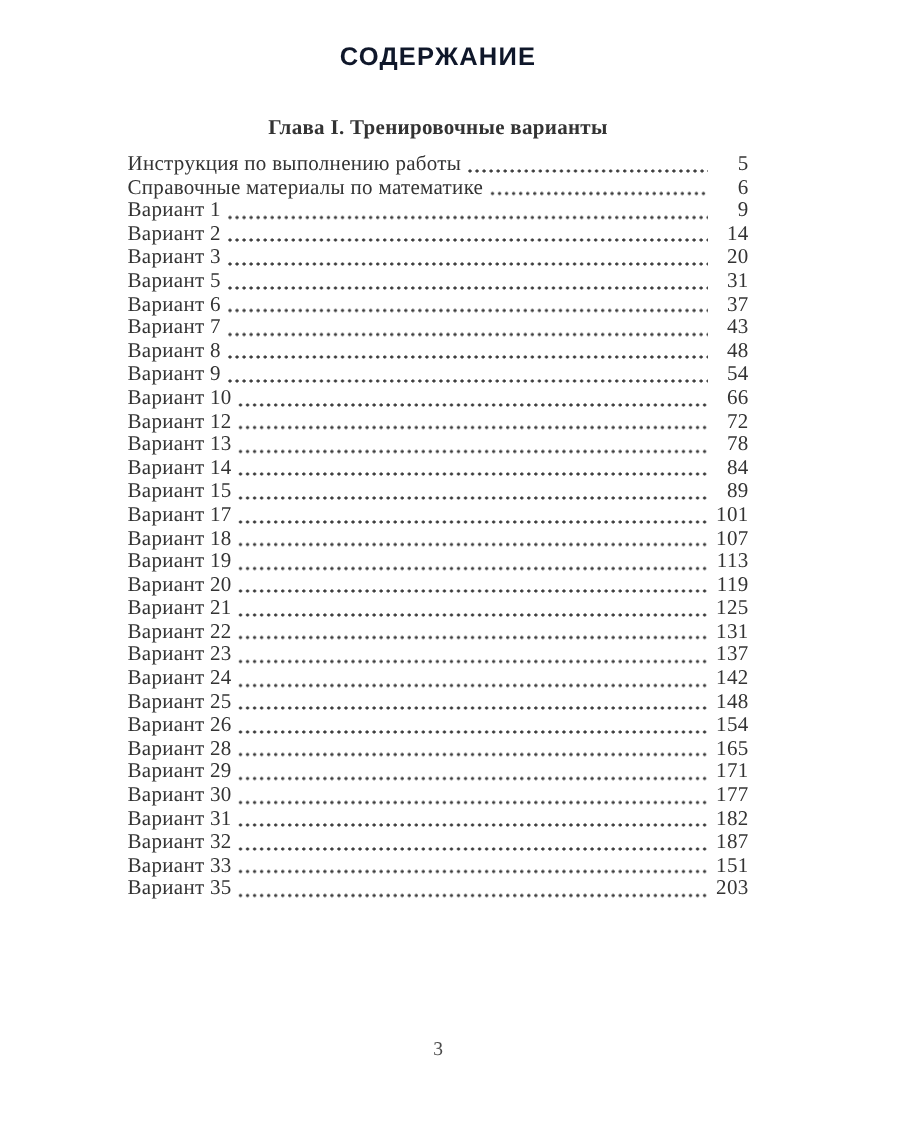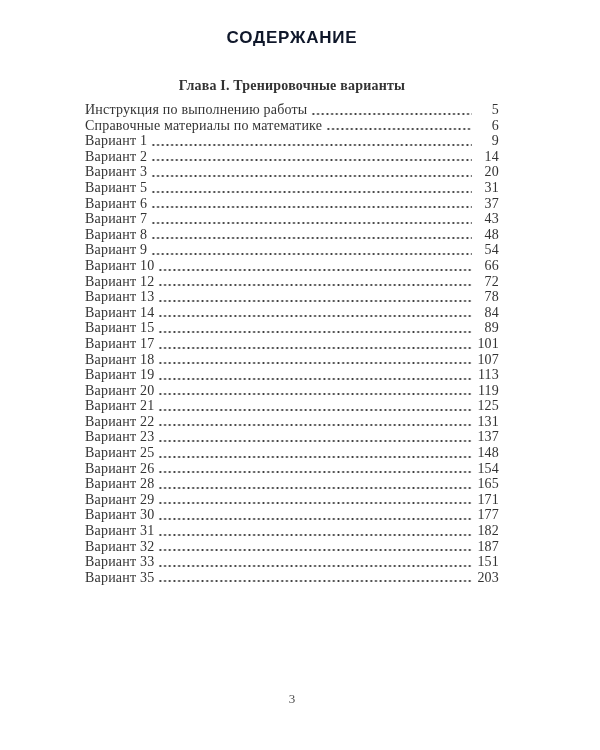--- a/index.html
+++ b/index.html
@@ -214,20 +214,25 @@
     <span class="toc-leader"></span>
     <span class="toc-page">131</span>
   </div>
 
   <div class="toc-row">
     <span class="toc-label">Вариант 23</span>
     <span class="toc-leader"></span>
     <span class="toc-page">137</span>
   </div>
 
+  <div class="toc-row">
+    <span class="toc-label">Вариант 24</span>
+    <span class="toc-leader"></span>
+    <span class="toc-page">142</span>
+  </div>
 
   <div class="toc-row">
     <span class="toc-label">Вариант 25</span>
     <span class="toc-leader"></span>
     <span class="toc-page">148</span>
   </div>
 
   <div class="toc-row">
     <span class="toc-label">Вариант 26</span>
     <span class="toc-leader"></span>

